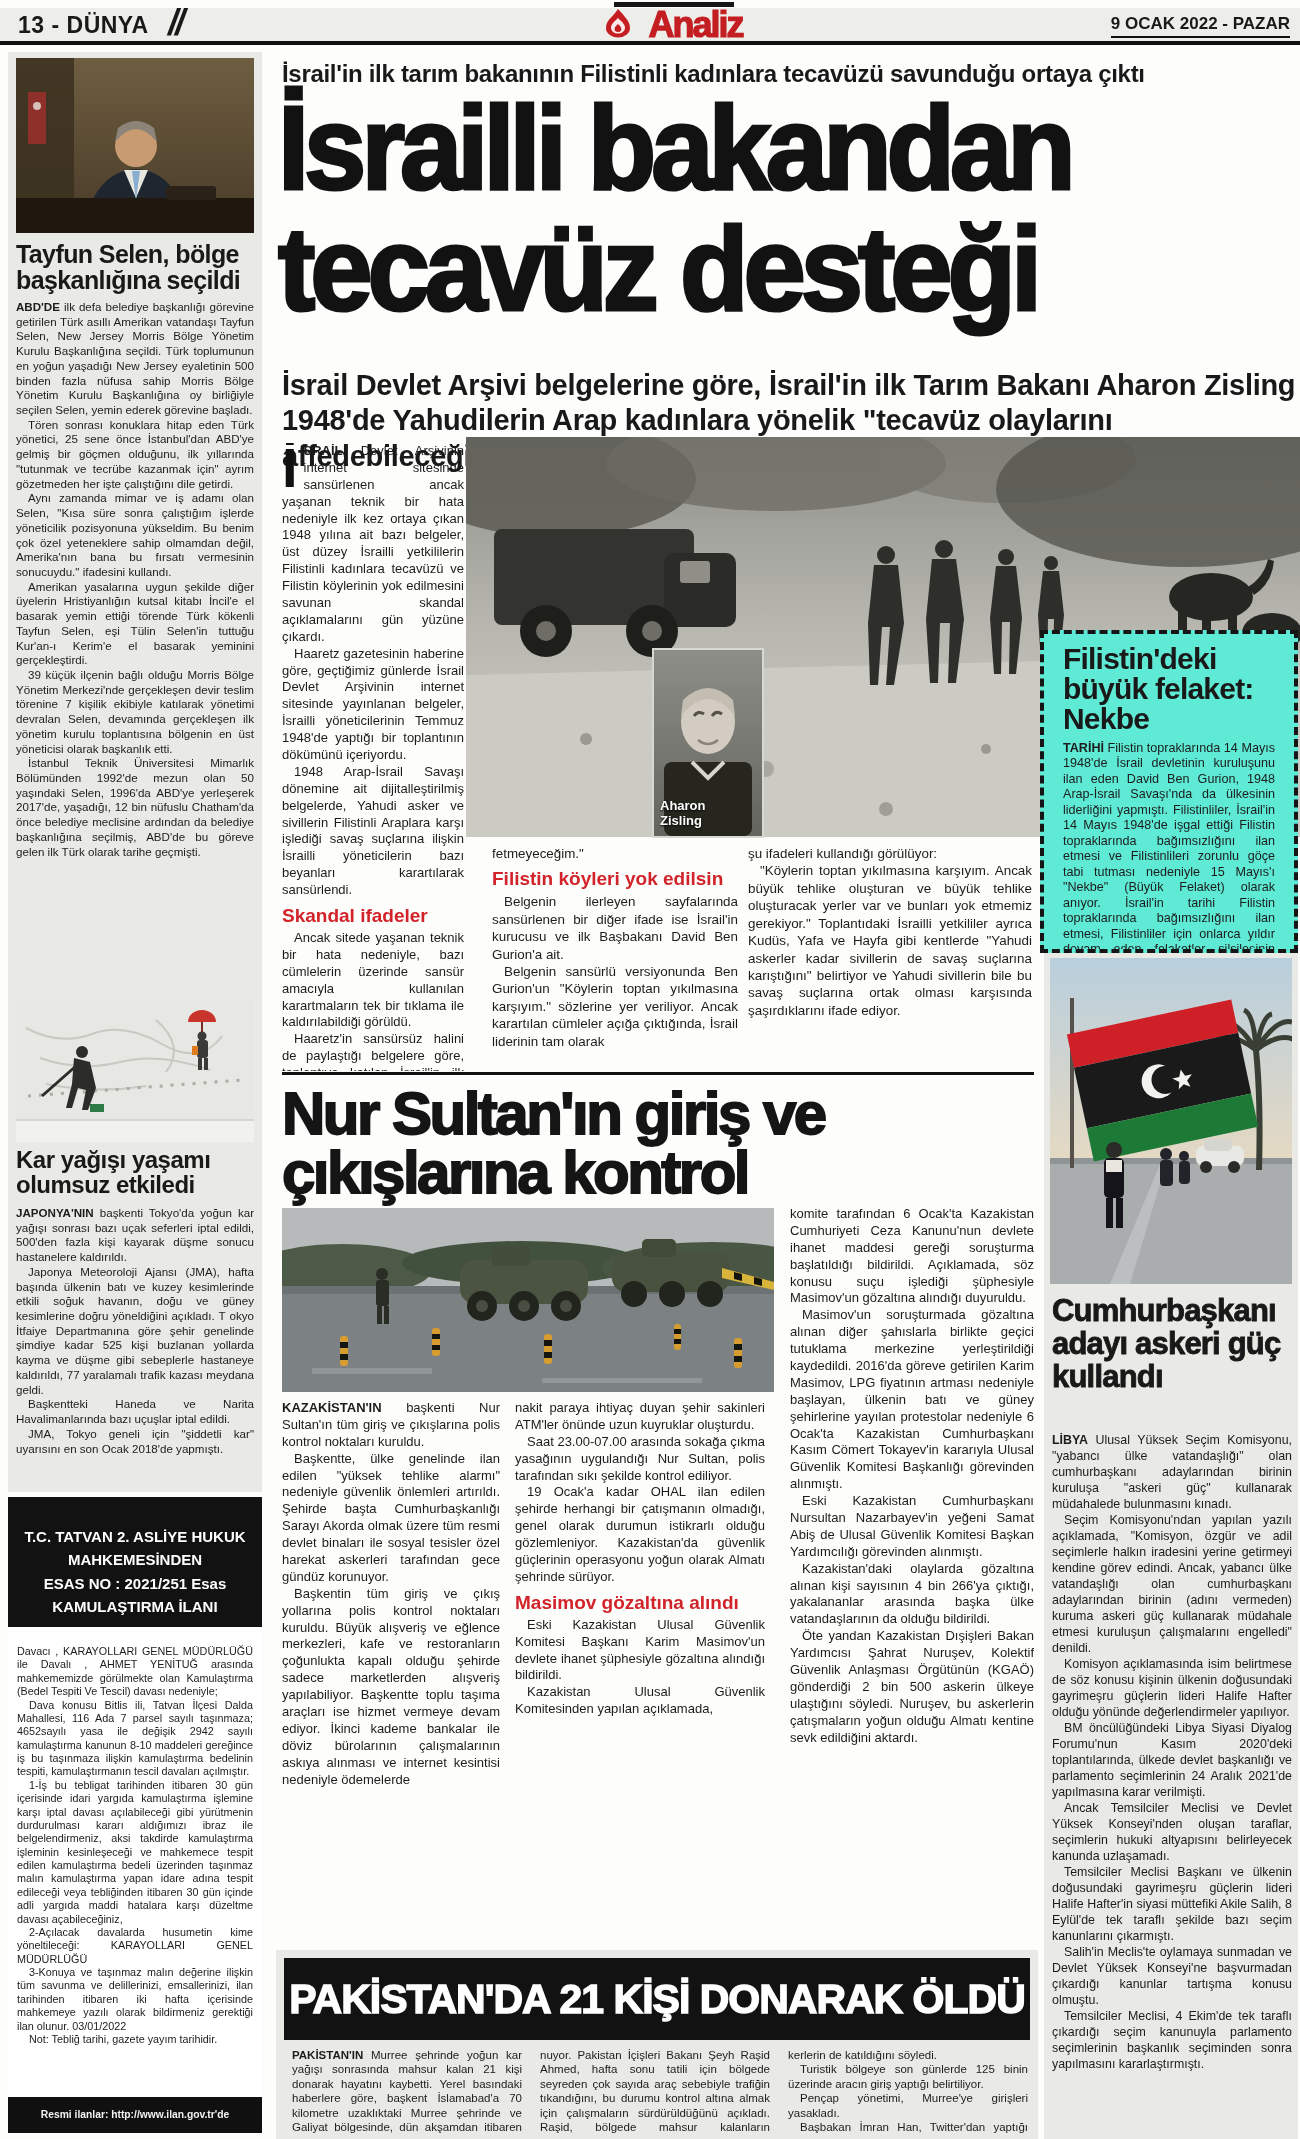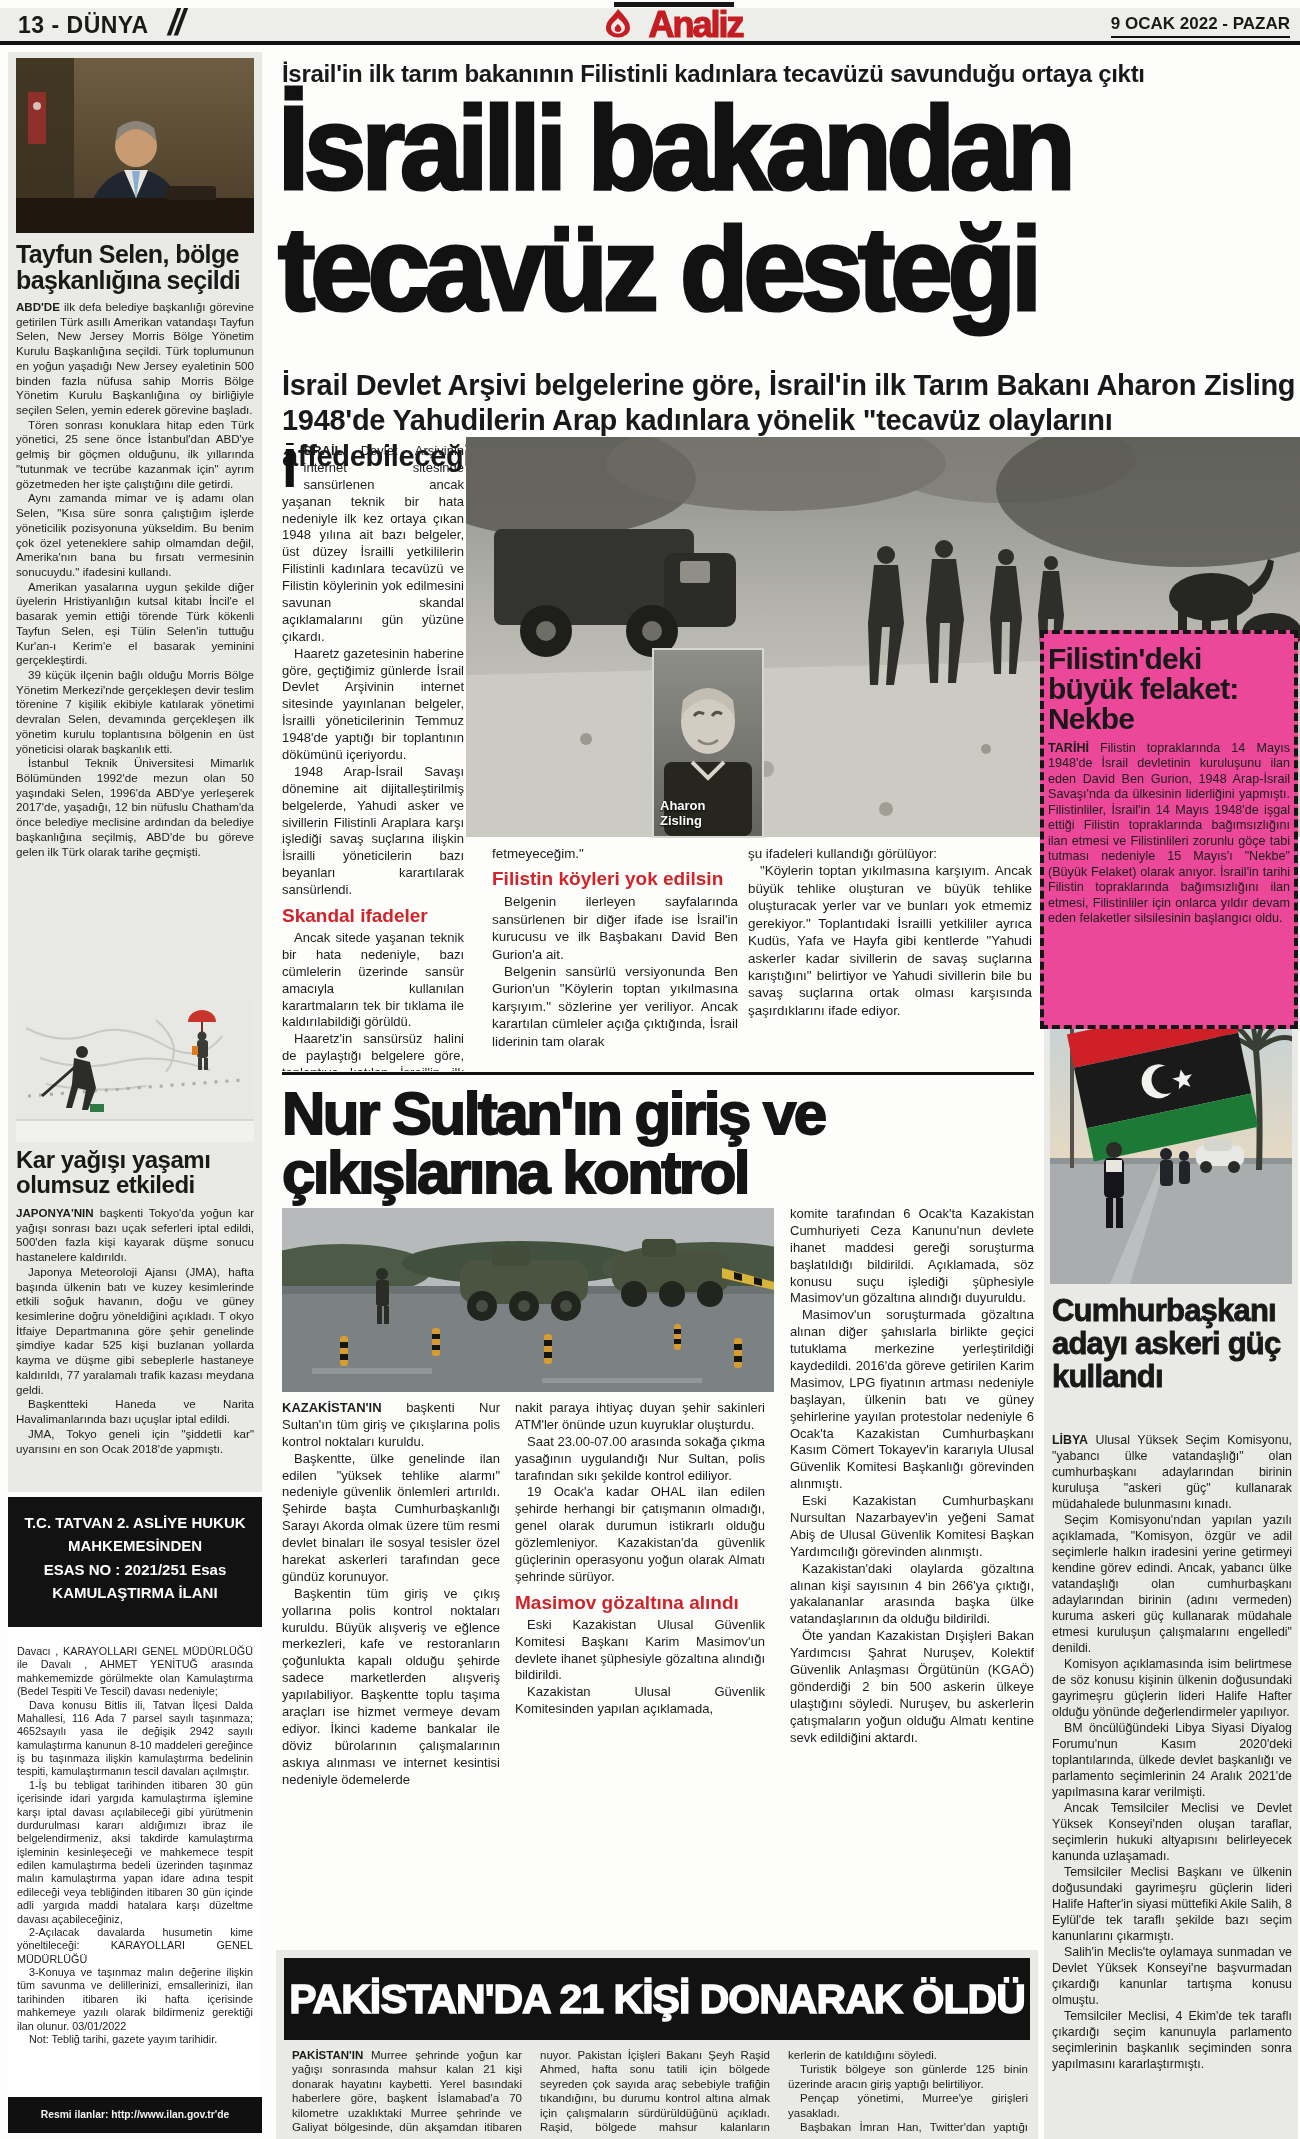--- a/index.html
+++ b/index.html
@@ -29,21 +29,21 @@
   #selen-title{position:absolute;left:16px;top:242px;width:240px;font-size:25px;line-height:1.02;font-weight:bold;letter-spacing:-.6px}
   .bodytext{ text-align:justify;color:#1c1c1c}
   .bodytext p{margin:0}
   .bodytext p + p{text-indent:12px}
   #selen-body{position:absolute;left:16px;top:300px;width:238px;height:694px;font-size:11.6px;line-height:1.27;overflow:hidden}
   #snow-photo{position:absolute;left:16px;top:1000px;width:238px;height:142px}
   #snow-title{position:absolute;left:16px;top:1148px;width:238px;font-size:24px;line-height:1.03;font-weight:bold;letter-spacing:-.5px}
   #snow-body{position:absolute;left:16px;top:1206px;width:238px;height:282px;font-size:11.6px;line-height:1.27;overflow:hidden}
 
   
-  #legal-head{position:absolute;left:8px;top:1497px;width:254px;height:130px;background:#121212;color:#fff;text-align:center;padding-top:14px}
+  #legal-head{position:absolute;left:8px;top:1497px;width:254px;height:130px;background:#121212;color:#fff;text-align:center;padding-top:28px}
   #legal-head div{font-size:15px;font-weight:bold;line-height:1.55}
   #legal-body{position:absolute;left:8px;top:1627px;width:254px;height:470px;background:#fff;padding:18px 9px;font-size:10.8px;line-height:1.24;overflow:hidden}
   #resmi-footer{position:absolute;left:8px;top:2097px;width:254px;height:36px;background:#101010;color:#f2f2f2;font-weight:bold;font-size:10.3px;line-height:36px;text-align:center}
 
   
   #kicker{position:absolute;left:282px;top:60px;width:1012px;font-size:24px;font-weight:bold;letter-spacing:-.3px}
   #headline{position:absolute;left:278px;top:88px;width:1026px;font-weight:bold;color:#121212;
             font-size:112px;line-height:1.02;letter-spacing:-5px;-webkit-text-stroke:3px #121212;transform:scaleY(1.06);transform-origin:left top}
   #subhead{position:absolute;left:282px;top:368px;width:1014px;font-size:29px;font-weight:bold;line-height:1.22;letter-spacing:-.3px}
   #photo-1948{position:absolute;left:466px;top:437px;width:834px;height:400px;z-index:1}
@@ -52,21 +52,21 @@
   #zisling-caption{position:absolute;left:6px;bottom:8px;color:#fff;font-weight:bold;font-size:13px;line-height:1.1;text-shadow:0 1px 2px #000;z-index:3;width:90px}
   .newscol{position:absolute;font-size:13px;line-height:1.3}
   #isr-col1{left:282px;top:443px;width:182px;height:628px;overflow:hidden}
   #isr-col2{left:492px;top:845px;width:246px;height:224px;overflow:hidden;font-size:13.4px}
   #isr-col3{left:748px;top:845px;width:284px;height:224px;overflow:hidden;font-size:13.4px}
   .red-h{color:var(--accent-red);font-weight:bold;font-size:19px;line-height:1.05;margin:7px 0 4px;text-indent:0}
   .dropcap{float:left;font-size:56px;line-height:46px;font-weight:bold;padding:2px 6px 0 0;color:#111}
   .indent-first p:first-child{text-indent:12px}
 
   
-  #nekbe{position:absolute;left:1040px;top:630px;width:258px;height:399px;background:#ec4899;border:4px dashed #151515;padding:10px 4px;z-index:3;overflow:hidden}
+  #nekbe{position:absolute;left:1040px;top:630px;width:258px;height:323px;background:#5eead4;border:4px dashed #151515;padding:10px 19px;z-index:3;overflow:hidden}
   #nekbe-title{font-size:30px;line-height:1.0;font-weight:bold;letter-spacing:-.8px;margin-bottom:7px}
   #nekbe-body{font-size:12.6px;line-height:1.23}
 
   #rule-mid{position:absolute;left:282px;top:1072px;width:752px;height:3px;background:#111}
 
   
   #kz-headline{position:absolute;left:282px;top:1084px;width:760px;font-size:60px;font-weight:bold;line-height:.99;letter-spacing:-2.5px;-webkit-text-stroke:1.8px #151515;color:#151515}
   #kz-photo{position:absolute;left:282px;top:1208px;width:492px;height:184px}
   #kz-col1{left:282px;top:1400px;width:218px;height:542px;overflow:hidden}
   #kz-col2{left:515px;top:1400px;width:250px;height:542px;overflow:hidden}

